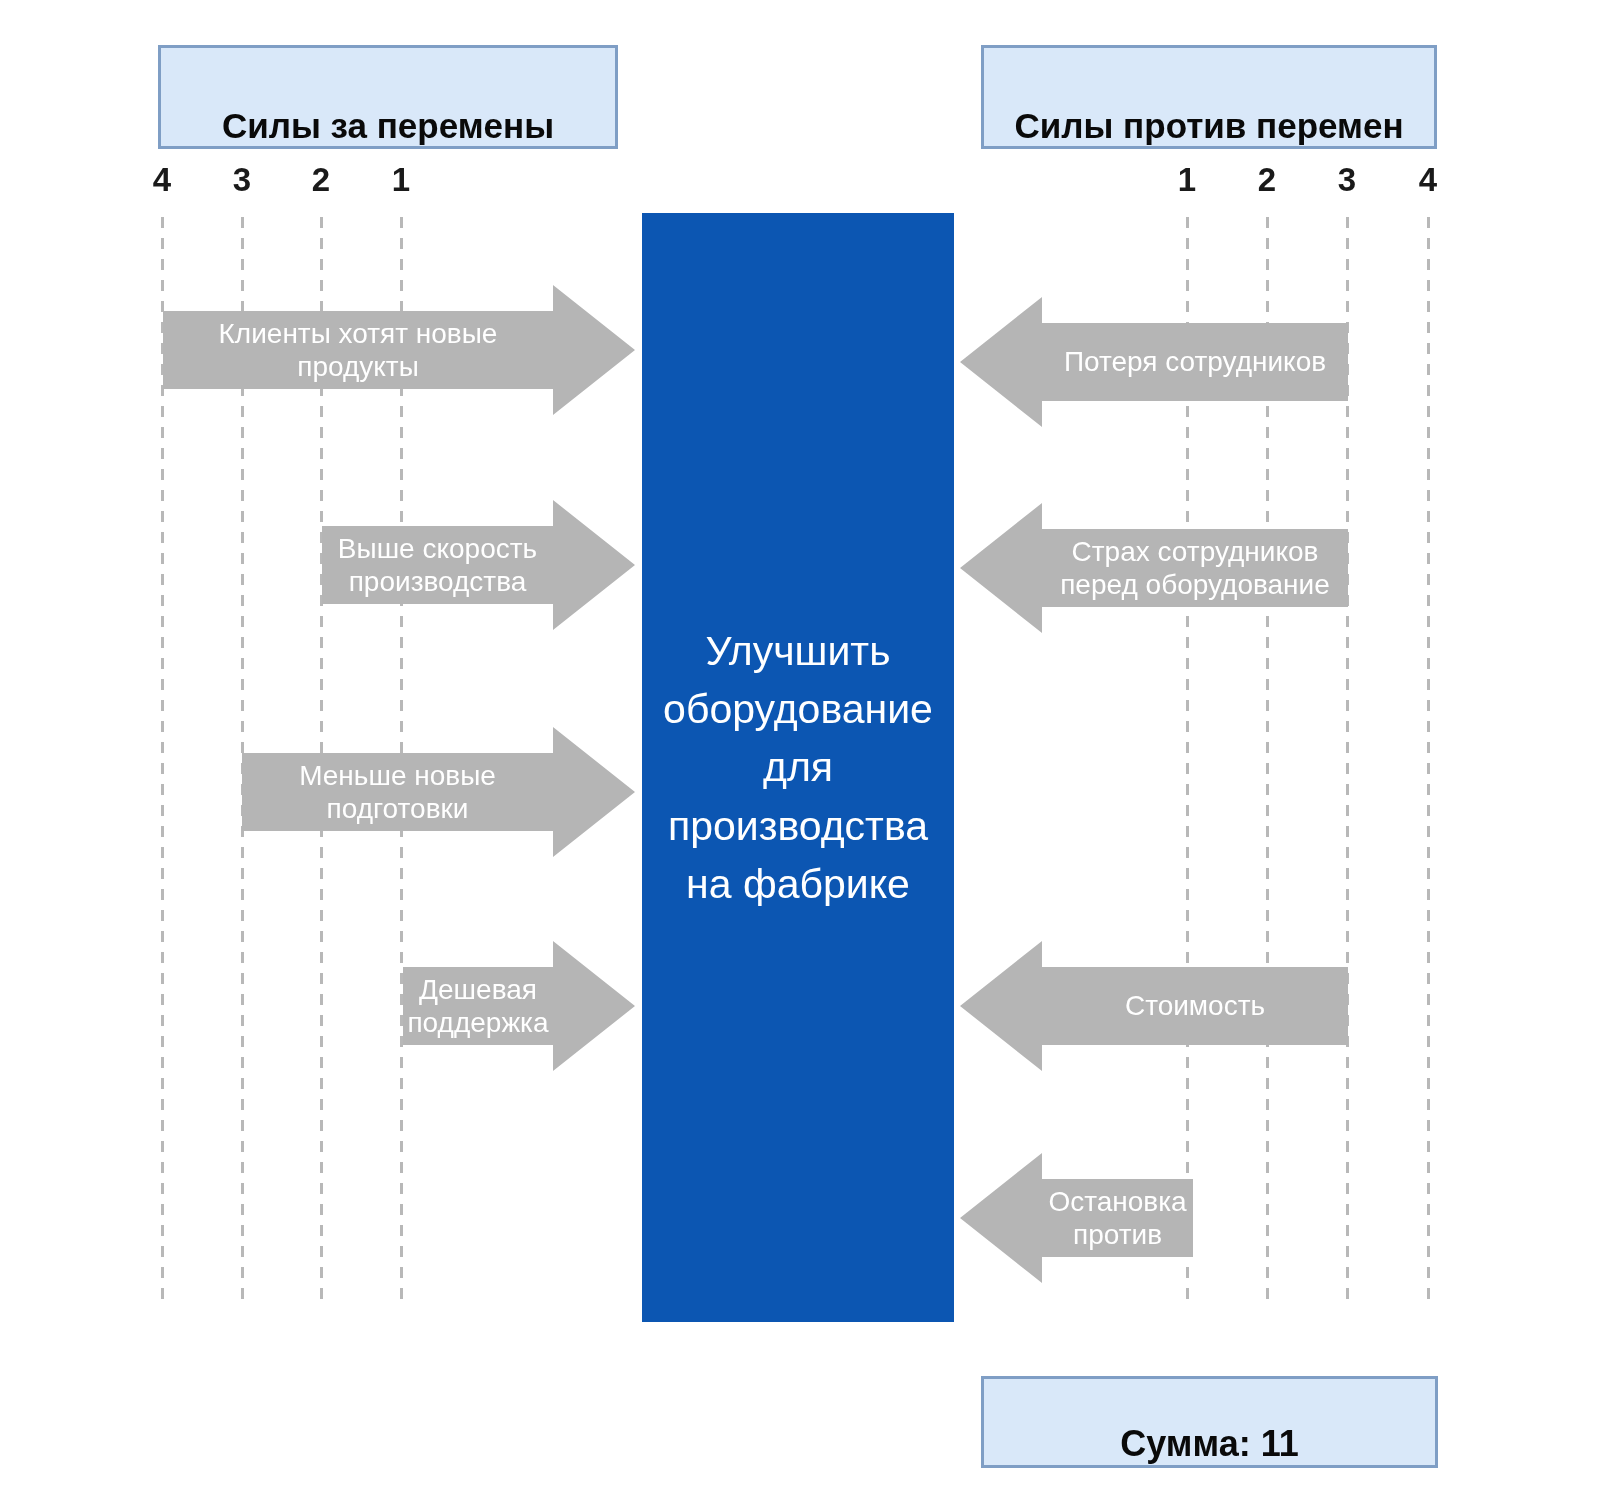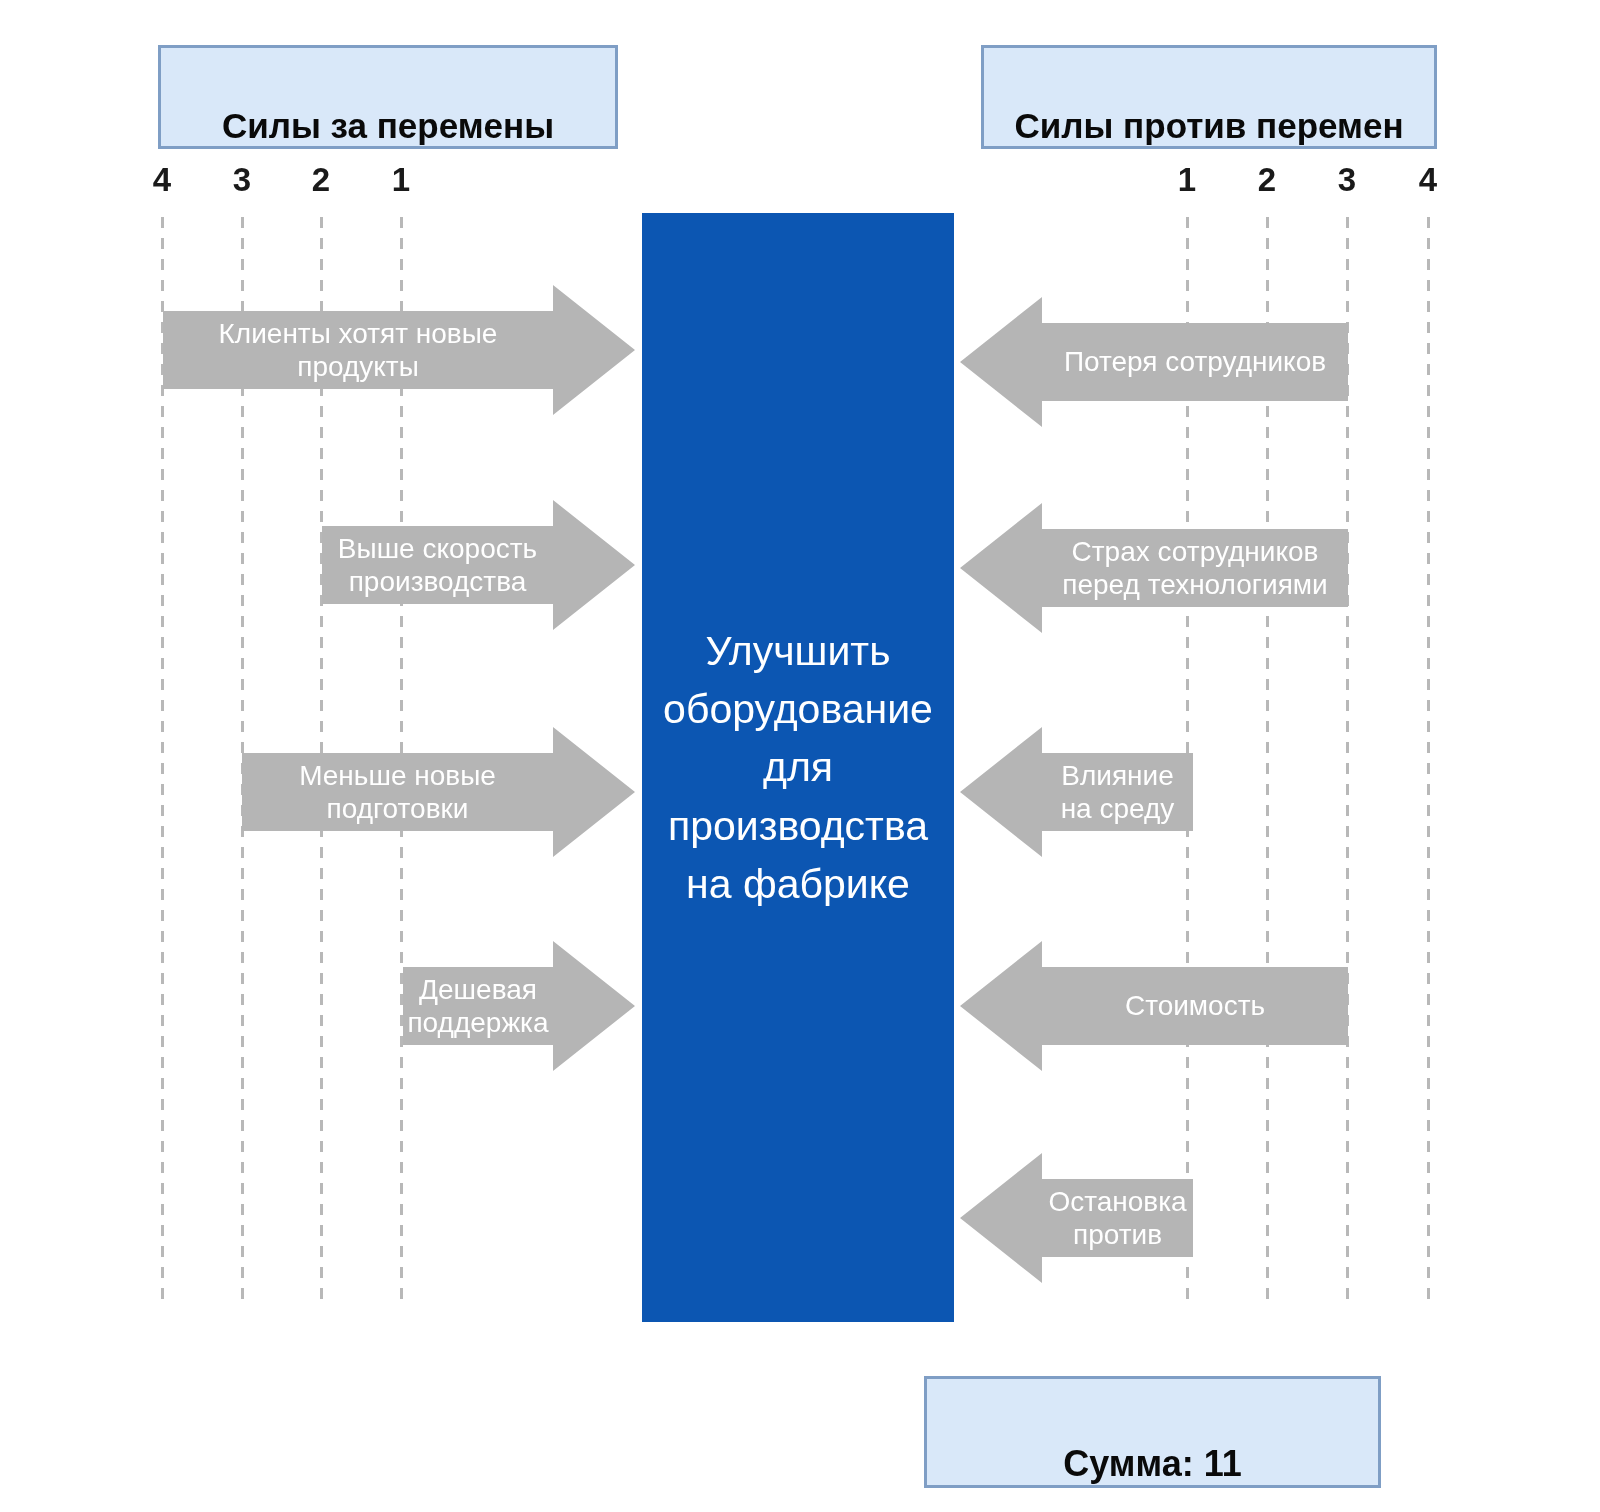--- a/index.html
+++ b/index.html
@@ -90,33 +90,30 @@
     <span>Меньше новые подготовки</span>
   </div>
   <div class="arrow arrow-dir-right" style="left:403px;top:941px;width:232px">
     <span>Дешевая поддержка</span>
   </div>
 
   <div class="arrow arrow-dir-left" style="left:960px;top:297px;width:388px">
     <span>Потеря сотрудников</span>
   </div>
   <div class="arrow arrow-dir-left" style="left:960px;top:503px;width:388px">
-    <span>Страх сотрудников перед технологиями</span>
-  </div>
-  <div class="arrow arrow-dir-left" style="left:960px;top:727px;width:233px">
-    <span>Влияние на среду</span>
+    <span>Страх сотрудников перед оборудование</span>
   </div>
   <div class="arrow arrow-dir-left" style="left:960px;top:941px;width:388px">
     <span>Стоимость</span>
   </div>
   <div class="arrow arrow-dir-left" style="left:960px;top:1153px;width:233px">
     <span>Остановка против</span>
   </div>
 
   <div class="center-box">
     <span>Улучшить оборудование для производства на фабрике</span>
   </div>
 
-  <div class="hdr-box sum-box" style="left:924px;top:1376px;width:457px;height:112px">
+  <div class="hdr-box sum-box" style="left:981px;top:1376px;width:457px;height:92px">
     <span>Сумма: 11</span>
   </div>
 
 </div>
 
 </body></html>

